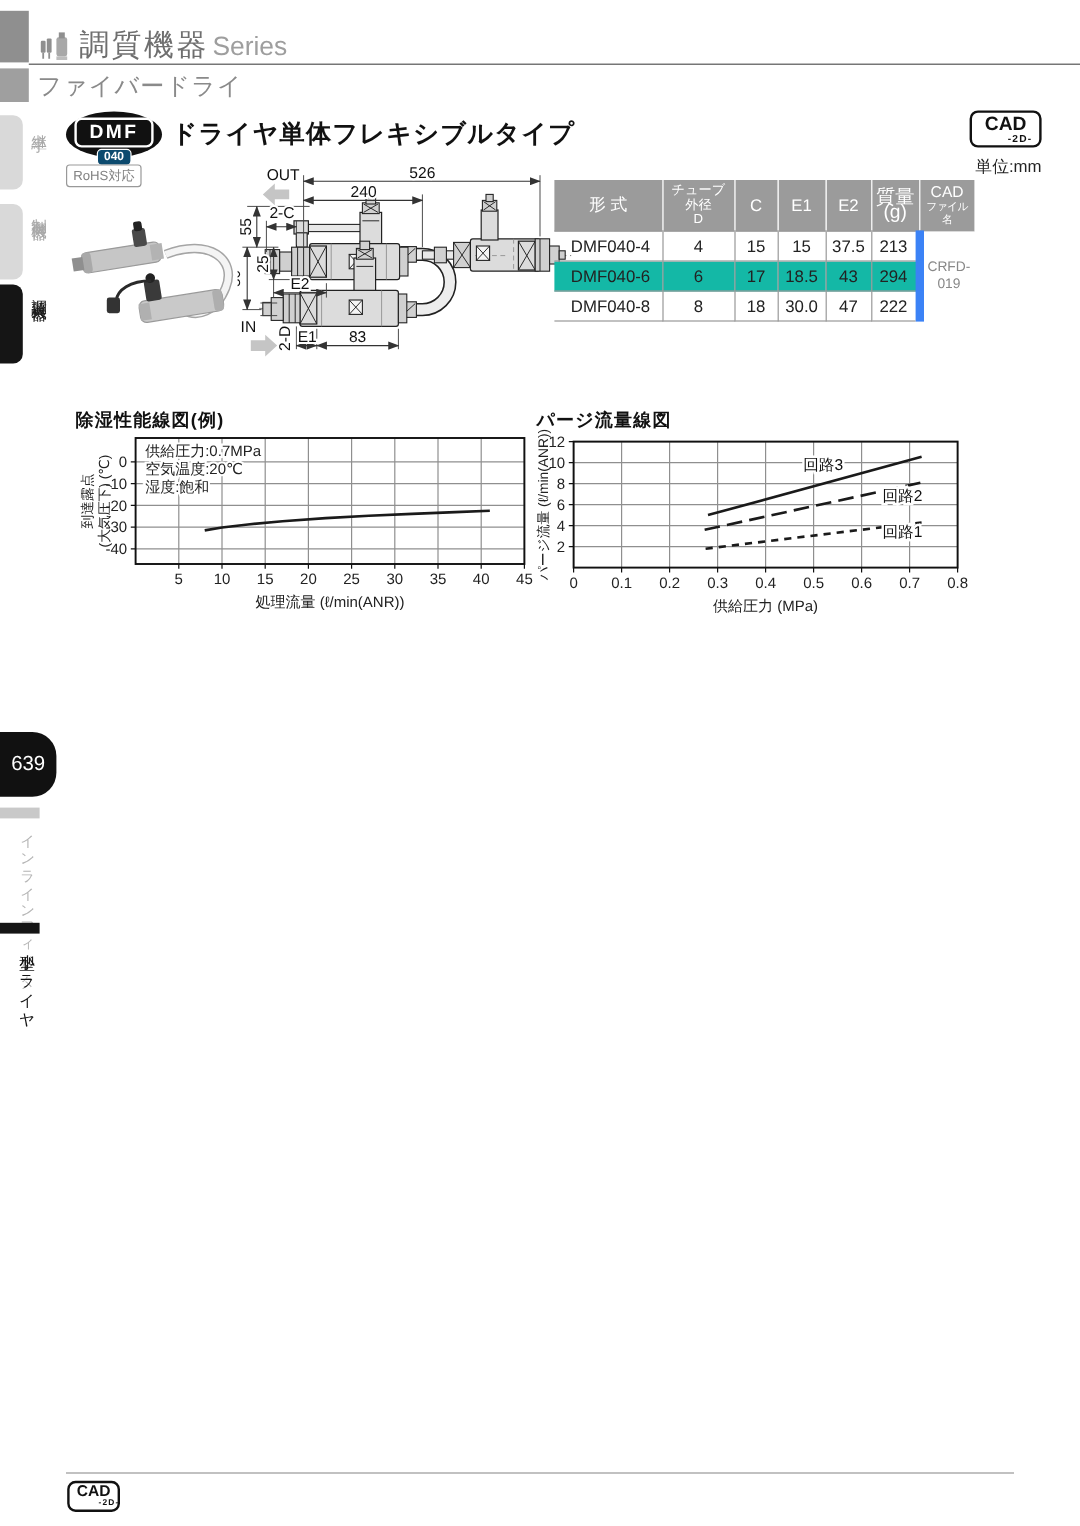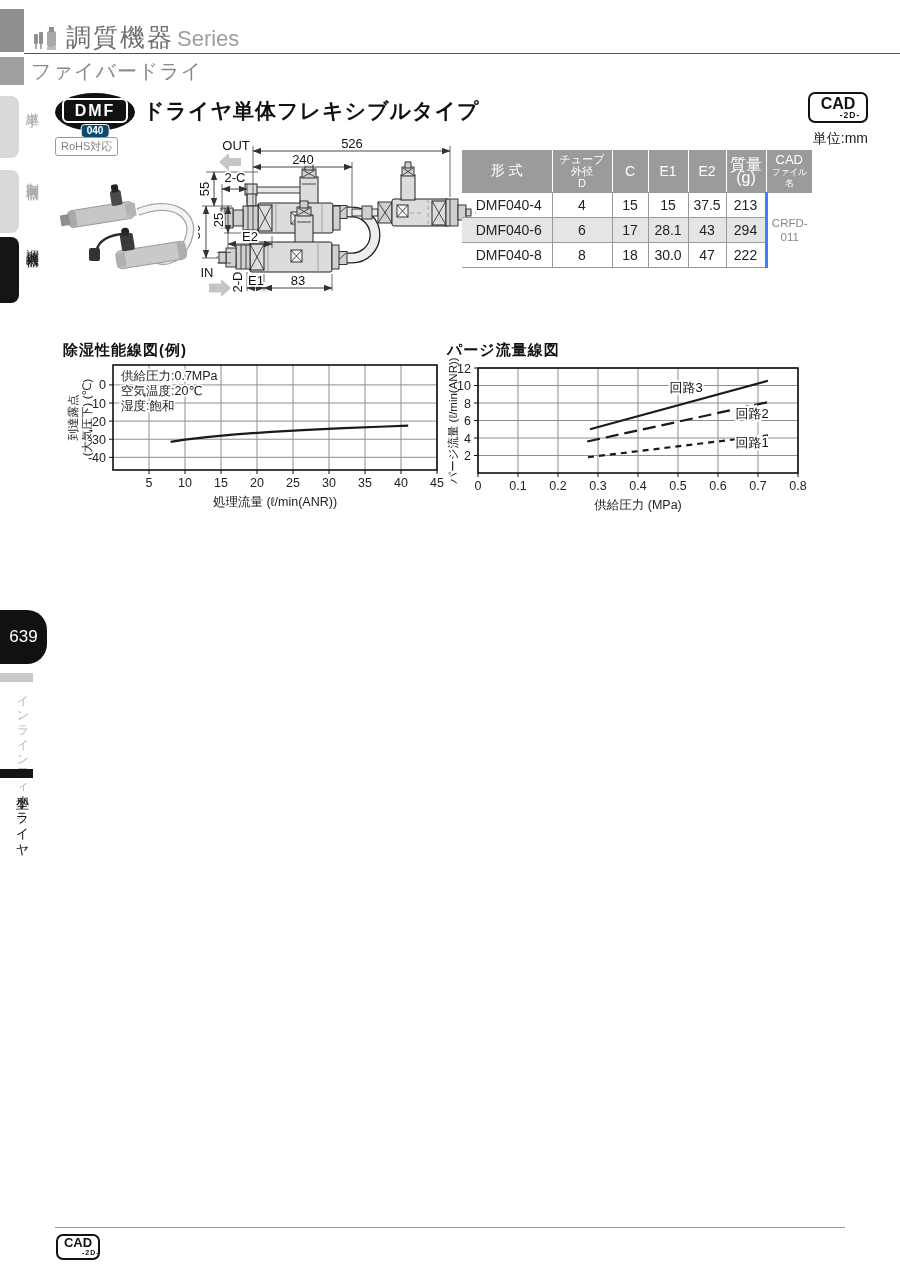--- a/index.html
+++ b/index.html
@@ -42,22 +42,22 @@
 
   
   #spec-table{position:absolute;left:462px;top:150px;border-collapse:collapse;}
   #spec-table th{background:#9b9b9b;color:#fff;font-weight:normal;border:1px solid #fff;
                  border-bottom:1px solid #999;padding:3px 2px;font-size:14px;}
   #spec-table th:first-child{border-left:none;}
   #spec-table th:last-child{border-right:none;border-bottom:none;}
   #spec-table th{border-top:none;}
   #spec-table td{border:1px solid #999;text-align:center;font-size:14px;height:22px;padding:1px 3px;}
   #spec-table td.model{text-align:center;padding-left:7px;border-left:none;}
-  #spec-table tr.shade td{background:#e5e5e5;}
-  #spec-table td.cadcell{border:none;border-left:3px solid #3b82f6;background:#fff;color:#888;
+  #spec-table tr.shade td{background:#14b8a6;}
+  #spec-table td.cadcell{border:none;border-left:7px solid #3b82f6;background:#fff;color:#888;
                          font-size:11.5px;line-height:14px;}
   .th-sub{font-size:11px;line-height:12px;}
   .th-sub2{font-size:16px;line-height:13px;}
   .th-cad1{font-size:13px;line-height:14px;}
   .th-cad2{font-size:9px;line-height:11px;letter-spacing:-0.5px;}
 
   
   .chart-title{font-size:15px;font-weight:bold;color:#111;letter-spacing:1px;}
   svg text{font-family:"Liberation Sans","DejaVu Sans",sans-serif;}
 
@@ -316,28 +316,28 @@
     <tbody>
       <tr>
         <td class="model">DMF040-4</td>
         <td>4</td>
         <td>15</td>
         <td>15</td>
         <td>37.5</td>
         <td>213</td>
         <td class="cadcell" rowspan="3">
           <div>CRFD-</div>
-          <div>011</div>
+          <div>019</div>
         </td>
       </tr>
       <tr class="shade">
         <td class="model">DMF040-6</td>
         <td>6</td>
         <td>17</td>
-        <td>28.1</td>
+        <td>18.5</td>
         <td>43</td>
         <td>294</td>
       </tr>
       <tr>
         <td class="model">DMF040-8</td>
         <td>8</td>
         <td>18</td>
         <td>30.0</td>
         <td>47</td>
         <td>222</td>

